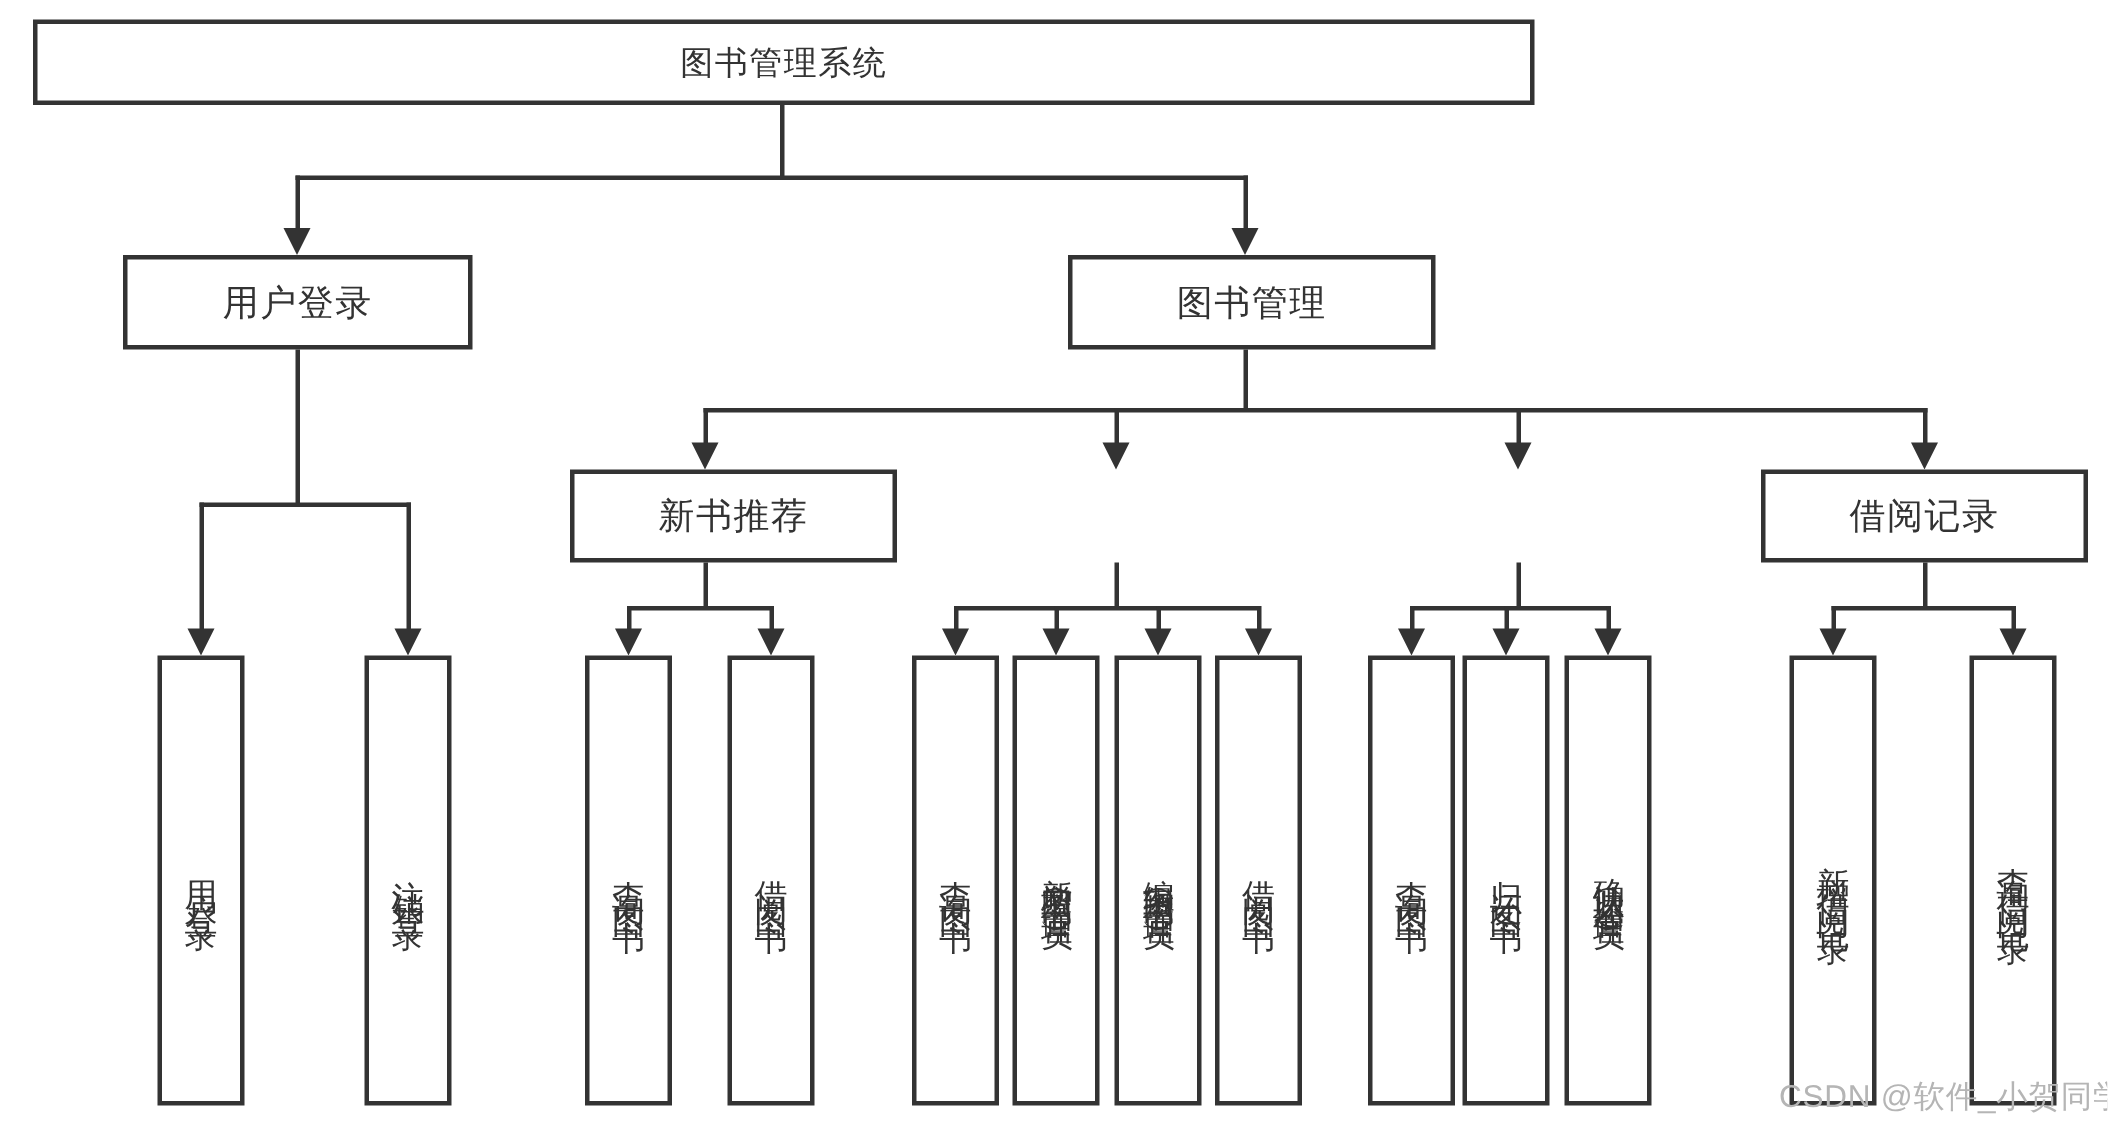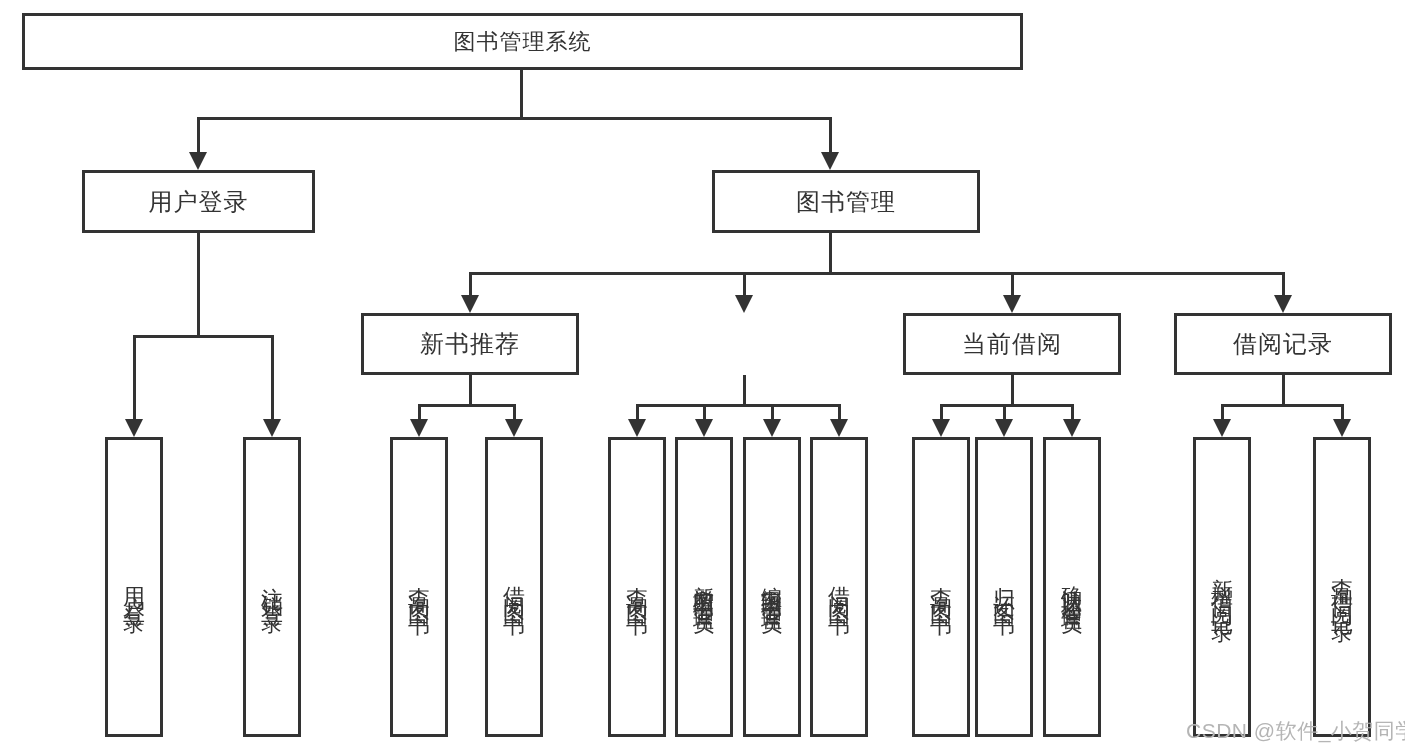--- a/index.html
+++ b/index.html
@@ -74,21 +74,21 @@
   <div class="vline" style="left:520px;top:70px;height:48px"></div>
   <div class="hline" style="left:197px;top:117px;width:635px"></div>
   <div class="vline" style="left:197px;top:117px;height:36px"></div>
   <div class="arrow" style="left:189px;top:152px"></div>
   <div class="vline" style="left:829px;top:117px;height:36px"></div>
   <div class="arrow" style="left:821px;top:152px"></div>
 
   <div class="box l2-box" style="left:82px;top:170px;width:233px;height:63px">
     <span>用户登录</span>
   </div>
-  <div class="box l2-box" style="left:712px;top:170px;width:268px;height:63px">
+  <div class="box l2-box" style="left:712px;top:170px;width:245px;height:63px">
     <span>图书管理</span>
   </div>
 
   <div class="vline" style="left:197px;top:233px;height:104px"></div>
   <div class="hline" style="left:133px;top:335px;width:141px"></div>
   <div class="vline" style="left:133px;top:335px;height:85px"></div>
   <div class="arrow" style="left:125px;top:419px"></div>
   <div class="vline" style="left:271px;top:335px;height:85px"></div>
   <div class="arrow" style="left:263px;top:419px"></div>
 
@@ -96,25 +96,22 @@
   <div class="hline" style="left:469px;top:272px;width:816px"></div>
   <div class="vline" style="left:469px;top:272px;height:24px"></div>
   <div class="arrow" style="left:461px;top:295px"></div>
   <div class="vline" style="left:743px;top:272px;height:24px"></div>
   <div class="arrow" style="left:735px;top:295px"></div>
   <div class="vline" style="left:1011px;top:272px;height:24px"></div>
   <div class="arrow" style="left:1003px;top:295px"></div>
   <div class="vline" style="left:1282px;top:272px;height:24px"></div>
   <div class="arrow" style="left:1274px;top:295px"></div>
 
-  <div class="box l3-box" style="left:361px;top:313px;width:218px;height:62px">
+  <div class="box l3-box" style="left:380px;top:313px;width:218px;height:62px">
     <span>新书推荐</span>
-  </div>
-  <div class="box l3-box" style="left:903px;top:313px;width:218px;height:62px">
-    <span>当前借阅</span>
   </div>
   <div class="box l3-box" style="left:1174px;top:313px;width:218px;height:62px">
     <span>借阅记录</span>
   </div>
 
   <div class="vline" style="left:469px;top:375px;height:31px"></div>
   <div class="hline" style="left:418px;top:404px;width:98px"></div>
   <div class="vline" style="left:418px;top:404px;height:16px"></div>
   <div class="arrow" style="left:410px;top:419px"></div>
   <div class="vline" style="left:513px;top:404px;height:16px"></div>

